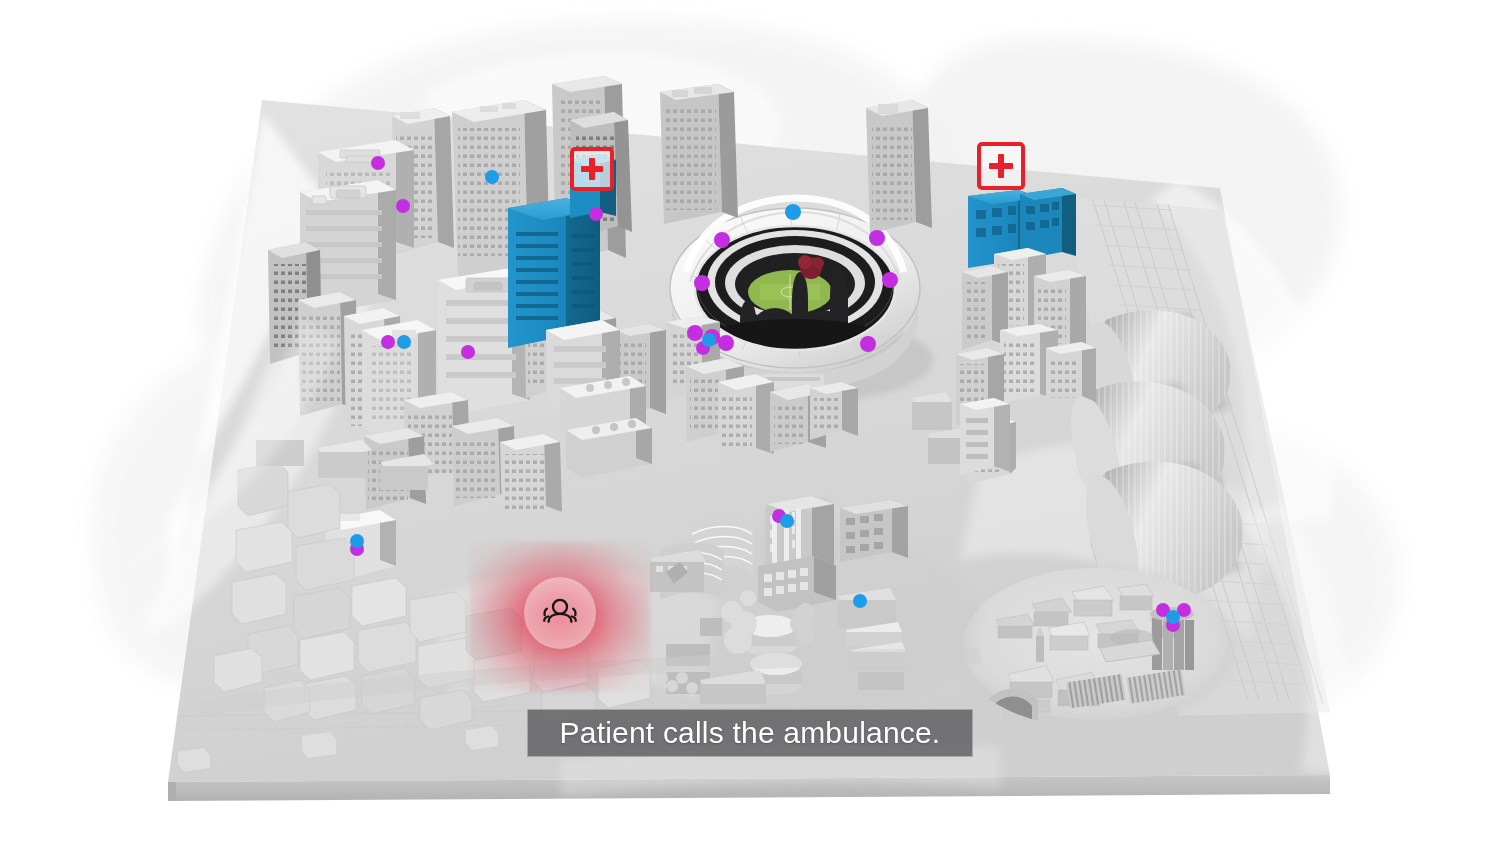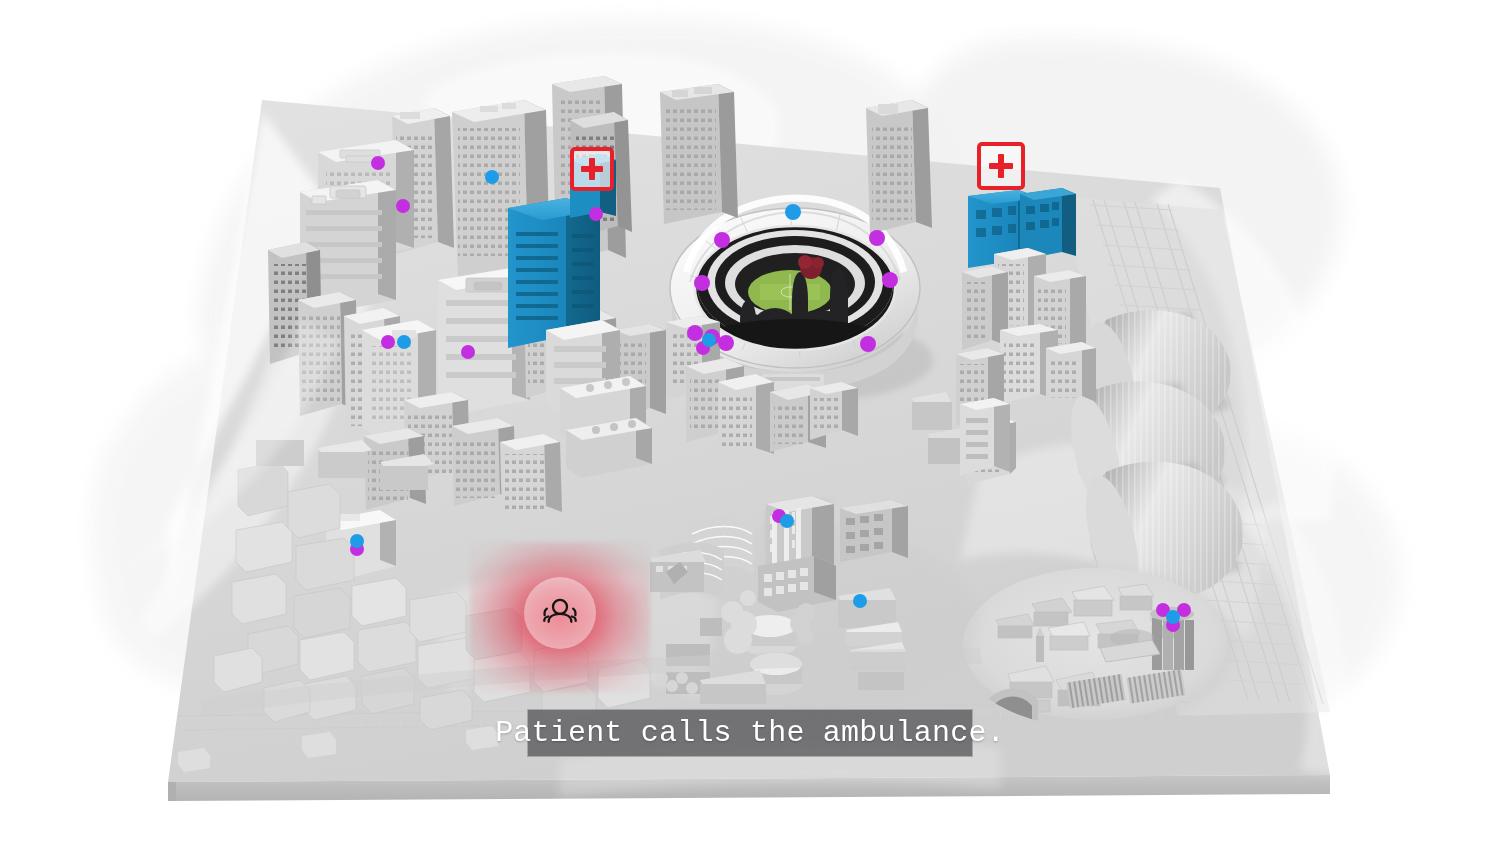--- a/index.html
+++ b/index.html
@@ -989,17 +989,17 @@
       <div class="dot" style="left: 485px; top: 170px; width: 14px; height: 14px; background: rgb(30, 156, 232);"></div>
       <div class="dot" style="left: 397px; top: 335px; width: 14px; height: 14px; background: rgb(30, 156, 232);"></div>
       <div class="dot" style="left: 350px; top: 534px; width: 14px; height: 14px; background: rgb(30, 156, 232);"></div>
       <div class="dot" style="left: 785px; top: 204px; width: 16px; height: 16px; background: rgb(30, 156, 232);"></div>
       <div class="dot" style="left: 702px; top: 333px; width: 14px; height: 14px; background: rgb(30, 156, 232);"></div>
       <div class="dot" style="left: 780px; top: 514px; width: 14px; height: 14px; background: rgb(30, 156, 232);"></div>
       <div class="dot" style="left: 853px; top: 594px; width: 14px; height: 14px; background: rgb(30, 156, 232);"></div>
       <div class="dot" style="left: 1166px; top: 610px; width: 14px; height: 14px; background: rgb(30, 156, 232);"></div>
     </div>
 
-  <div id="caption-bar" style="background: rgba(90, 90, 92, 0.8); font-family: Liberation Mono, monospace;">
+  <div id="caption-bar" style="background: rgba(90, 90, 92, 0.8);">
     <span id="caption-text">Patient calls the ambulance.</span>
   </div>
 
 </div>
 
 </body></html>

